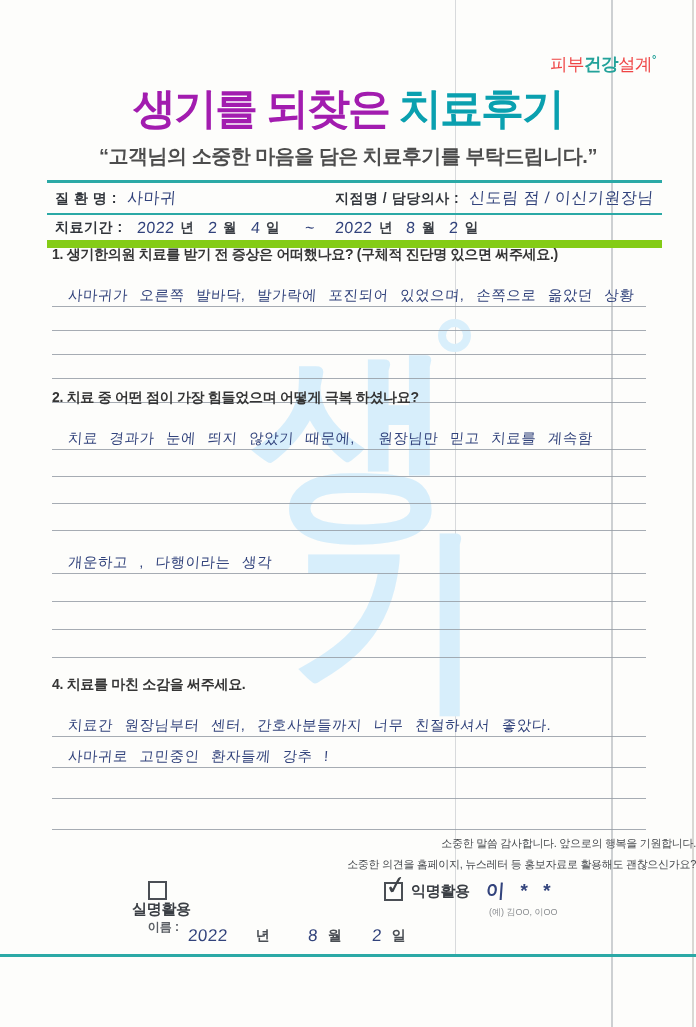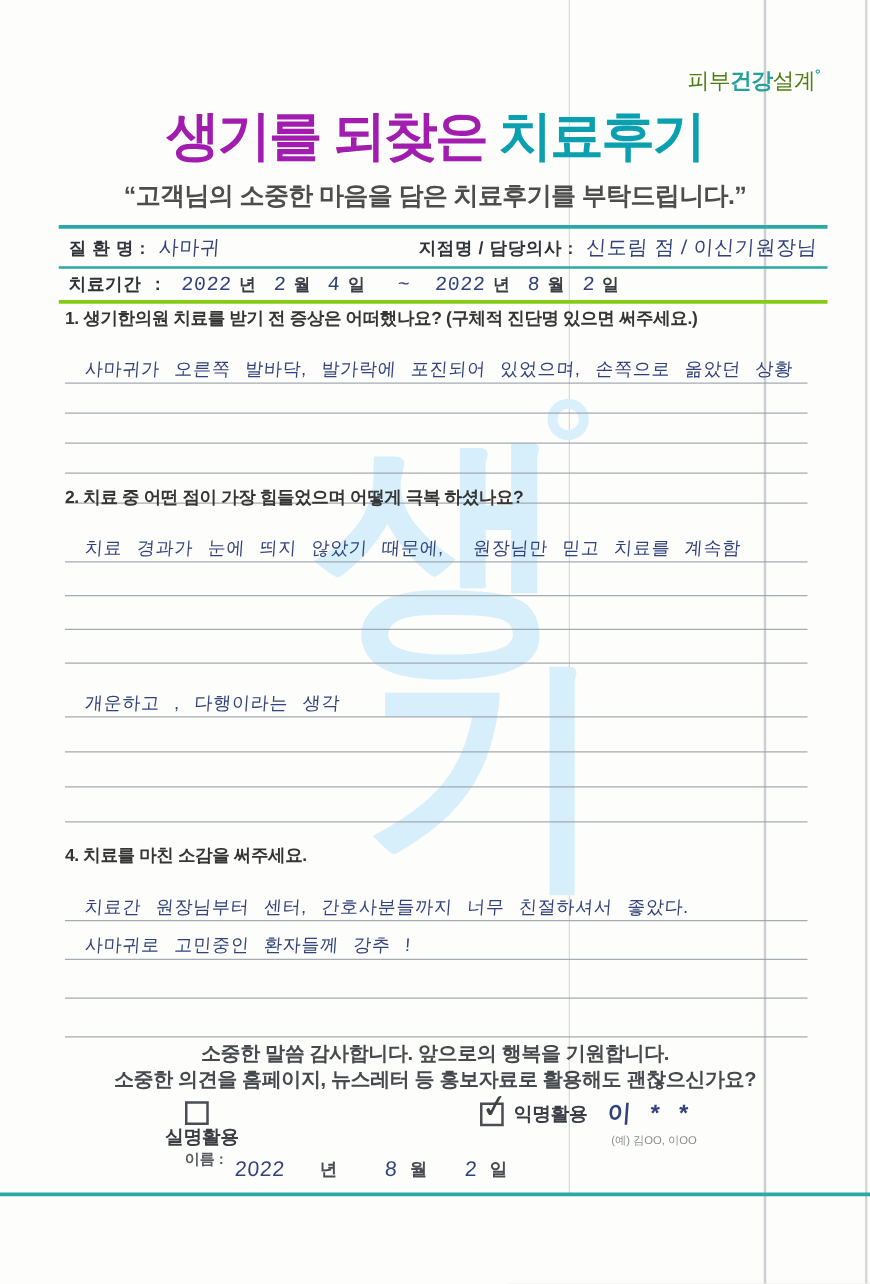--- a/index.html
+++ b/index.html
@@ -17,61 +17,61 @@
   
   .wm{position:absolute;z-index:0;color:#d7eefb;font-weight:bold;line-height:1;user-select:none;}
   .wm-ring{position:absolute;left:438px;top:319px;width:17px;height:17px;border:8px solid #d9effb;border-radius:50%;z-index:0;}
   .wm1{left:252px;top:338px;font-size:205px;}
   .wm2{left:290px;top:518px;font-size:198px;}
 
   .z{position:relative;z-index:2;}
 
   
   .brand{position:absolute;top:52px;right:40px;font-size:17.5px;letter-spacing:-0.5px;}
-  .b-gray{color:#4d7c0f;text-align:center;}
+  .b-gray{color:#ef4444;text-align:center;}
   .b-teal{color:#23a29a;font-weight:bold;}
   .b-mark{color:#23a29a;font-weight:bold;font-size:11px;vertical-align:super;}
 
   
   .title{position:absolute;top:80px;left:0;width:100%;margin:0;text-align:center;
     font-size:43px;font-weight:bold;letter-spacing:-2px;}
   .t-gray{color:#a21caf;}
   .t-teal{color:#0aa0af;}
   .subtitle{position:absolute;top:143px;left:0;width:100%;margin:0;text-align:center;
     font-size:20px;font-weight:bold;color:#4d4d4d;letter-spacing:-0.5px;}
 
   
   .hw{color:#32437c;transform:skewX(-4deg);display:inline-block;letter-spacing:0.5px;}
   .hw-big{font-size:17px;}
 
   
   .meta{position:absolute;left:47px;top:180px;width:615px;border-top:3px solid #2ba9a6;}
   .meta-row{display:flex;align-items:center;padding:0 8px;}
   .meta-row.r1{height:30px;border-bottom:2px solid #2ba9a6;justify-content:space-between;}
-  .meta-row.r2{height:25px;border-bottom:3px solid #84cc16;font-family:Liberation Mono, monospace;}
+  .meta-row.r2{height:25px;border-bottom:8px solid #84cc16;}
   .lbl{font-size:14px;font-weight:bold;color:#30343a;letter-spacing:0.5px;white-space:pre;}
   .meta .hw{margin-left:10px;font-size:16px;}
   .per{display:flex;align-items:center;}
   .per .hw{margin:0 6px 0 14px;font-size:16px;}
   .per .unit{font-size:13.5px;font-weight:bold;color:#3a3e44;}
   .per .tilde{margin-left:26px;}
 
   
   .qblock{position:absolute;left:52px;width:594px;}
   .q-label{font-size:14px;font-weight:bold;color:#353535;letter-spacing:-0.3px;margin-bottom:2px;}
   .wline{position:relative;border-bottom:1px solid rgba(150,158,166,.85);}
   .answer{position:absolute;bottom:1px;left:16px;font-size:14.5px;word-spacing:7px;white-space:pre;}
   #q1{top:246px;} #q1 .wl1{height:40px;} #q1 .wl{height:23px;}
   #q2{top:389px;} #q2 .wl1{height:40px;} #q2 .wl{height:26px;}
   #q3{top:533px;} #q3 .wl1{height:40px;} #q3 .wl{height:27px;}
   #q4{top:676px;} #q4 .wl1{height:40px;} #q4 .wl{height:30px;}
 
   
-  .thanks{position:absolute;top:833px;left:0;width:100%;text-align:center;
-    font-size:16px;font-weight:bold;color:#46494d;line-height:21px;letter-spacing:-0.3px;}
+  .thanks{position:absolute;top:833px;left:0;width:100%;text-align:right;
+    font-size:11px;font-weight:normal;color:#46494d;line-height:21px;letter-spacing:-0.3px;}
   .consent-real{position:absolute;top:881px;left:124px;display:flex;align-items:center;flex-direction:column;}
   .consent-anon{position:absolute;top:878px;left:384px;display:flex;align-items:center;}
   .cbox{width:15px;height:15px;border:2px solid #4a4e54;display:inline-block;position:relative;background:#fdfdfb;}
   .check{position:absolute;left:-1px;top:-14px;font-size:26px;color:#3e4247;transform:rotate(-8deg);font-weight:bold;}
   .c-label{font-size:15px;font-weight:bold;color:#3a3e44;margin-left:8px;letter-spacing:-0.3px;}
   .c-sub{font-size:12px;font-weight:bold;color:#5a5e64;margin-left:12px;}
   .anon-name{margin-left:16px;font-size:19px;font-weight:bold;letter-spacing:5px;}
   .example{position:absolute;top:906px;left:489px;font-size:9px;color:#8a8d90;}
   .date-row{position:absolute;top:926px;left:188px;display:flex;align-items:center;}
   .date-row .hw{font-size:17px;}

